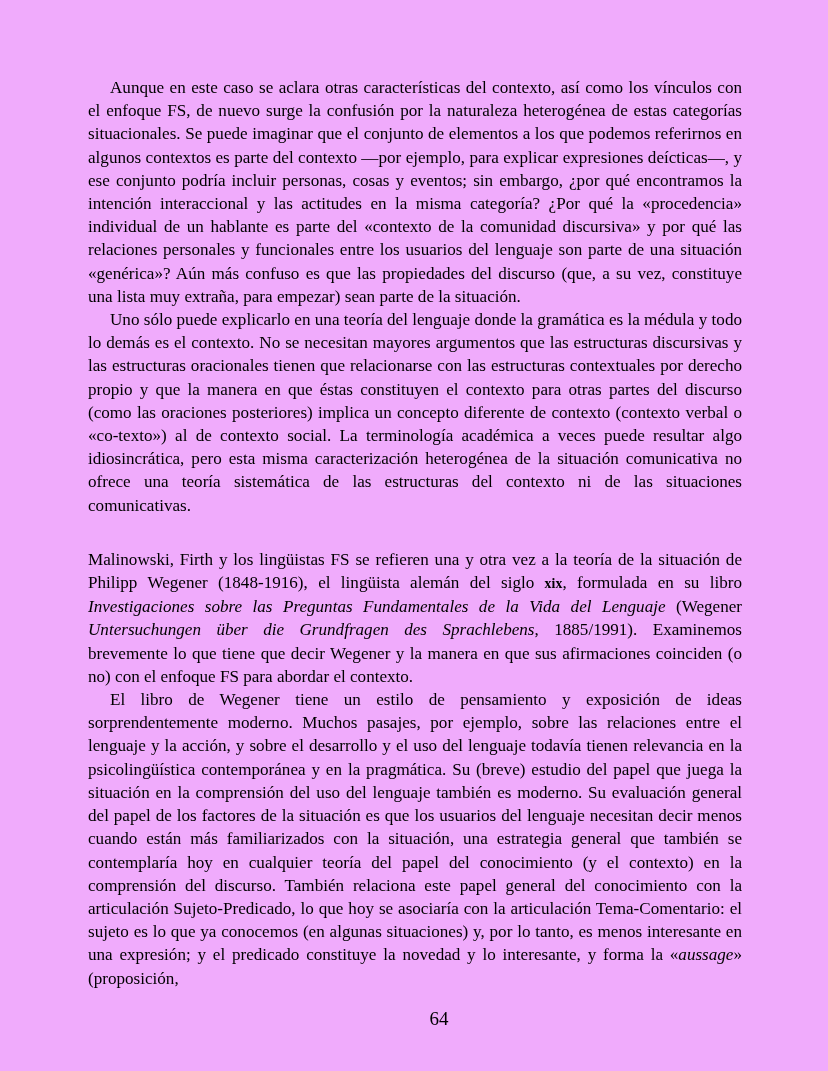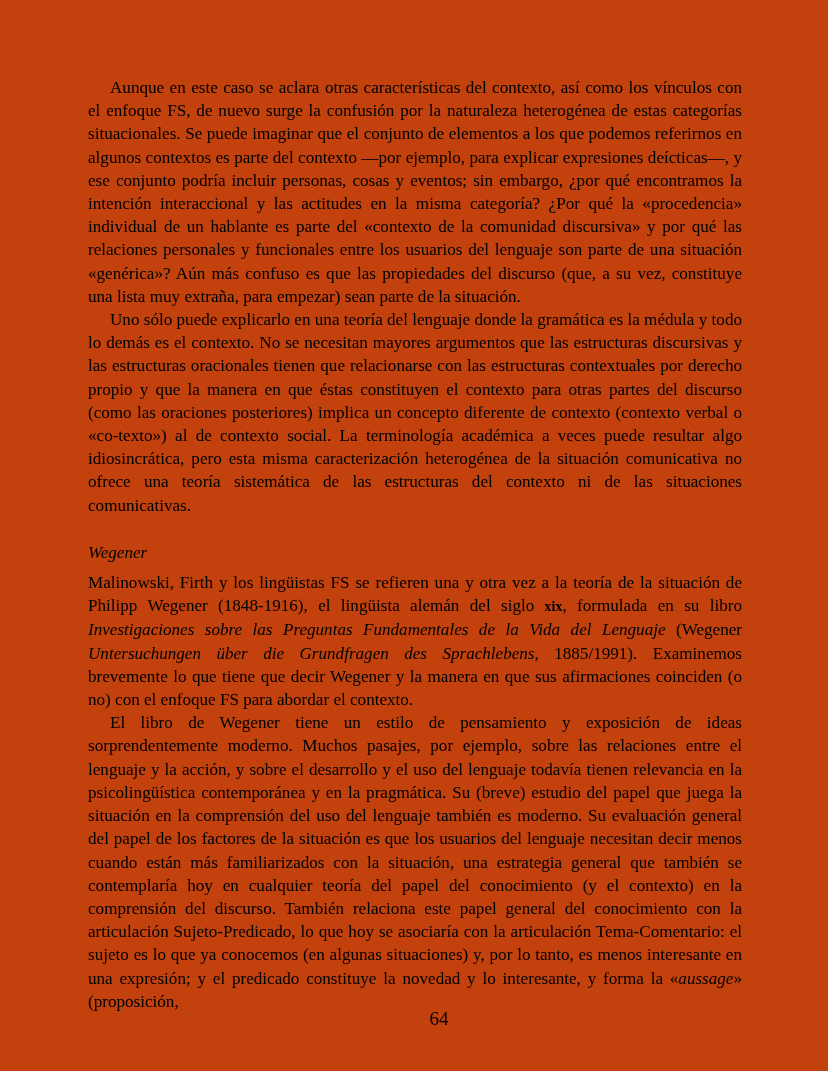--- a/index.html
+++ b/index.html
@@ -14,21 +14,21 @@
     font-family: "Liberation Serif", "DejaVu Serif", serif;
     color: #000000;
     overflow: hidden;
   }
   .page {
     position: absolute;
     left: 0;
     top: 0;
     width: 828px;
     height: 1071px;
-    background: #c2410c;
+    background: #f0abfc;
   }
   .text-column {
     position: absolute;
     left: 88px;
     top: 76px;
     width: 654px;
   }
   p.body-par {
     margin: 0;
     font-size: 17.1px;
@@ -85,21 +85,20 @@
 <div class="page">
 
   <div class="text-column">
 
     <p class="body-par">Aunque en este caso se aclara otras características del contexto, así como los vínculos con el enfoque FS, de nuevo surge la confusión por la naturaleza heterogénea de estas categorías situacionales. Se puede imaginar que el conjunto de elementos a los que podemos referirnos en algunos contextos es parte del contexto —por ejemplo, para explicar expresiones deícticas—, y ese conjunto podría incluir personas, cosas y eventos; sin embargo, ¿por qué encontramos la intención interaccional y las actitudes en la misma categoría? ¿Por qué la «procedencia» individual de un hablante es parte del «contexto de la comunidad discursiva» y por qué las relaciones personales y funcionales entre los usuarios del lenguaje son parte de una situación «genérica»? Aún más confuso es que las propiedades del discurso (que, a su vez, constituye una lista muy extraña, para empezar) sean parte de la situación.</p>
 
     <p class="body-par">Uno sólo puede explicarlo en una teoría del lenguaje donde la gramática es la médula y todo lo demás es el contexto. No se necesitan mayores argumentos que las estructuras discursivas y las estructuras oracionales tienen que relacionarse con las estructuras contextuales por derecho propio y que la manera en que éstas constituyen el contexto para otras partes del discurso (como las oraciones posteriores) implica un concepto diferente de contexto (contexto verbal o «co-texto») al de contexto social. La terminología académica a veces puede resultar algo idiosincrática, pero esta misma caracterización heterogénea de la situación comunicativa no ofrece una teoría sistemática de las estructuras del contexto ni de las situaciones comunicativas.</p>
 
     <div class="gap-before-heading"></div>
 
-    <h2 class="section-heading">Wegener</h2>
 
     <div class="gap-after-heading"></div>
 
     <p class="body-par no-indent"><span>Malinowski, Firth y los lingüistas FS se refieren una y otra vez a la teoría de la situación de Philipp Wegener (1848-1916), el lingüista alemán del siglo </span><span class="smallcaps">xix</span><span>, formulada en su libro </span><em class="title-italic">Investigaciones sobre las Preguntas Fundamentales de la Vida del Lenguaje</em><span> (Wegener </span><em class="title-italic">Untersuchungen über die Grundfragen des Sprachlebens</em><span>, 1885/1991). Examinemos brevemente lo que tiene que decir Wegener y la manera en que sus afirmaciones coinciden (o no) con el enfoque FS para abordar el contexto.</span></p>
 
     <p class="body-par"><span>El libro de Wegener tiene un estilo de pensamiento y exposición de ideas sorprendentemente moderno. Muchos pasajes, por ejemplo, sobre las relaciones entre el lenguaje y la acción, y sobre el desarrollo y el uso del lenguaje todavía tienen relevancia en la psicolingüística contemporánea y en la pragmática. Su (breve) estudio del papel que juega la situación en la comprensión del uso del lenguaje también es moderno. Su evaluación general del papel de los factores de la situación es que los usuarios del lenguaje necesitan decir menos cuando están más familiarizados con la situación, una estrategia general que también se contemplaría hoy en cualquier teoría del papel del conocimiento (y el contexto) en la comprensión del discurso. También relaciona este papel general del conocimiento con la articulación Sujeto-Predicado, lo que hoy se asociaría con la articulación Tema-Comentario: el sujeto es lo que ya conocemos (en algunas situaciones) y, por lo tanto, es menos interesante en una expresión; y el predicado constituye la novedad y lo interesante, y forma la «</span><em class="inline-italic">aussage</em><span>» (proposición,</span></p>
 
   </div>
 
   <div class="page-number">64</div>

